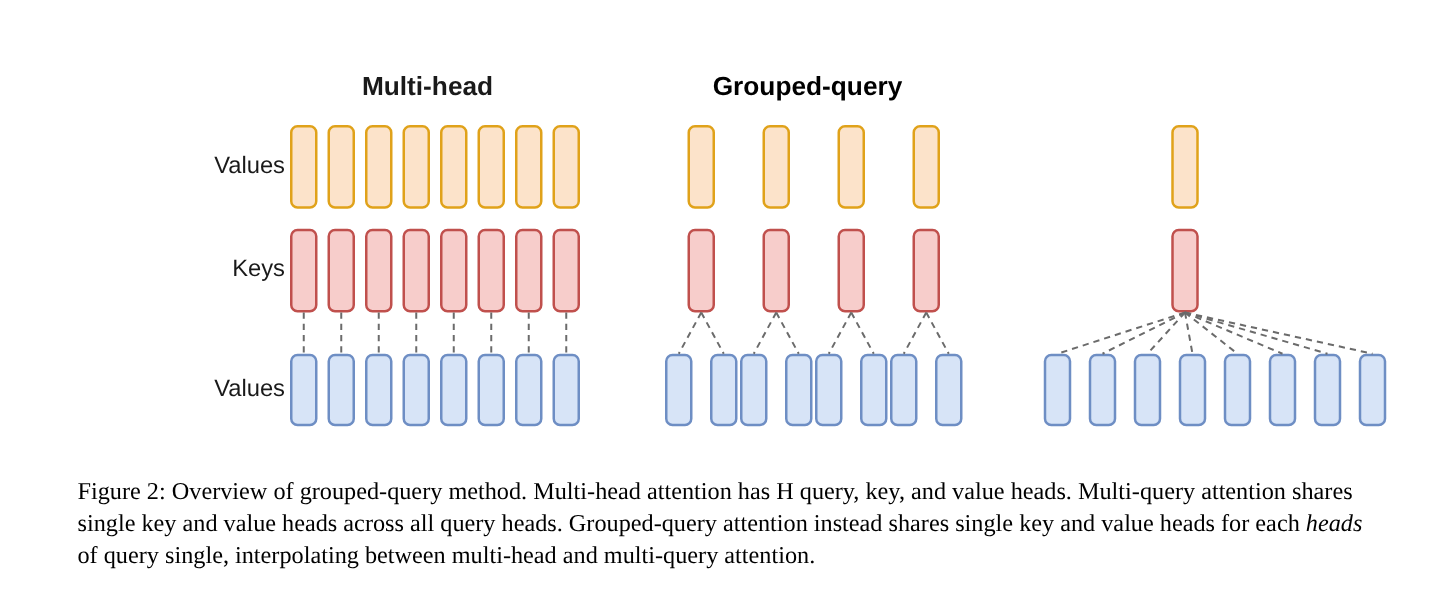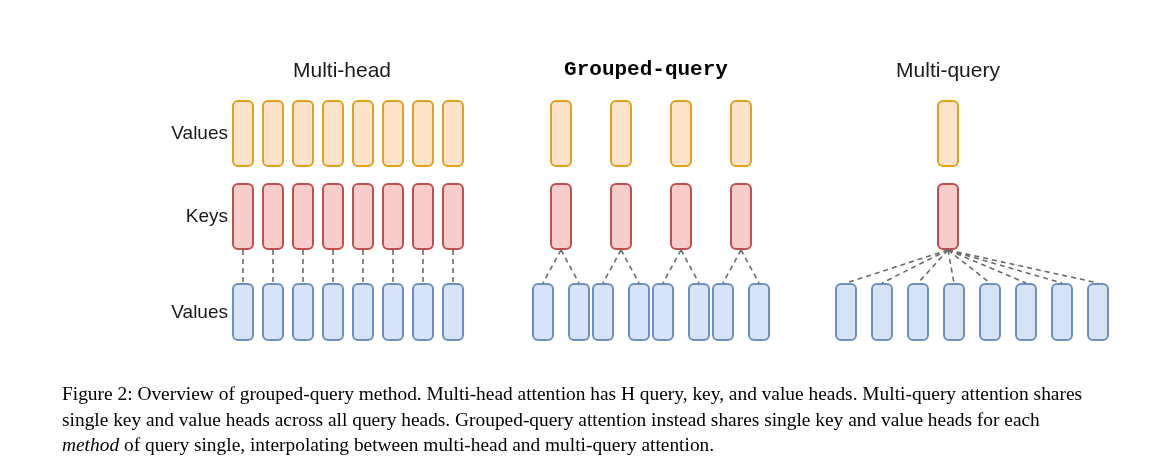--- a/index.html
+++ b/index.html
@@ -28,21 +28,21 @@
   .col-title {
     position: absolute;
     font-family: "Liberation Sans", sans-serif;
     font-size: 21px;
     line-height: 24px;
     color: #1a1a1a;
     text-align: center;
     white-space: nowrap;
     transform: translateX(-50%);
   }
-  .col-title.bold { font-weight: bold; color: #000; font-family: Liberation Mono, monospace; }
+  .col-title.bold { font-weight: bold; color: #000; }
 
   
   .row-label {
     position: absolute;
     right: 929px;            
     font-family: "Liberation Sans", sans-serif;
     font-size: 19px;
     line-height: 22px;
     color: #1a1a1a;
     text-align: right;
@@ -97,23 +97,22 @@
     color: #000000;
     text-align: left;
   }
   #caption .it { font-style: italic; }
 </style>
 </head>
 <body>
 
 <div id="figure-canvas">
 
-  <div class="col-title" style="left:342px; top:58px;">Multi-head</div>
+  <div class="col-title" style="left:342px; top:58px;font-weight:bold;">Multi-head</div>
   <div class="col-title bold" style="left:646px; top:58px;">Grouped-query</div>
-  <div class="col-title" style="left:948px; top:58px;">Multi-query</div>
 
   <div class="row-label" style="top:133px;">Values</div>
   <div class="row-label" style="top:216px;">Keys</div>
   <div class="row-label" style="top:312px;">Values</div>
 
   <div id="boxes-layer">
       <div class="head-box values" style="left: 232px; top: 100px; width: 22px; height: 67px;"></div>
       <div class="head-box values" style="left: 262px; top: 100px; width: 22px; height: 67px;"></div>
       <div class="head-box values" style="left: 292px; top: 100px; width: 22px; height: 67px;"></div>
       <div class="head-box values" style="left: 322px; top: 100px; width: 22px; height: 67px;"></div>
@@ -187,14 +186,14 @@
       <line x1="948" y1="250" x2="918" y2="283"></line>
       <line x1="948" y1="250" x2="954" y2="283"></line>
       <line x1="948" y1="250" x2="990" y2="283"></line>
       <line x1="948" y1="250" x2="1026" y2="283"></line>
       <line x1="948" y1="250" x2="1062" y2="283"></line>
       <line x1="948" y1="250" x2="1098" y2="283"></line>
     </svg>
 </div>
 
 <p id="caption">
-  <span>Figure 2: Overview of grouped-query method. Multi-head attention has H query, key, and value heads. Multi-query attention shares single key and value heads across all query heads. Grouped-query attention instead shares single key and value heads for each </span><span class="it">method</span><span> of query single, interpolating between multi-head and multi-query attention.</span>
+  <span>Figure 2: Overview of grouped-query method. Multi-head attention has H query, key, and value heads. Multi-query attention shares single key and value heads across all query heads. Grouped-query attention instead shares single key and value heads for each </span><span class="it">heads</span><span> of query single, interpolating between multi-head and multi-query attention.</span>
 </p>
 
 </body></html>

